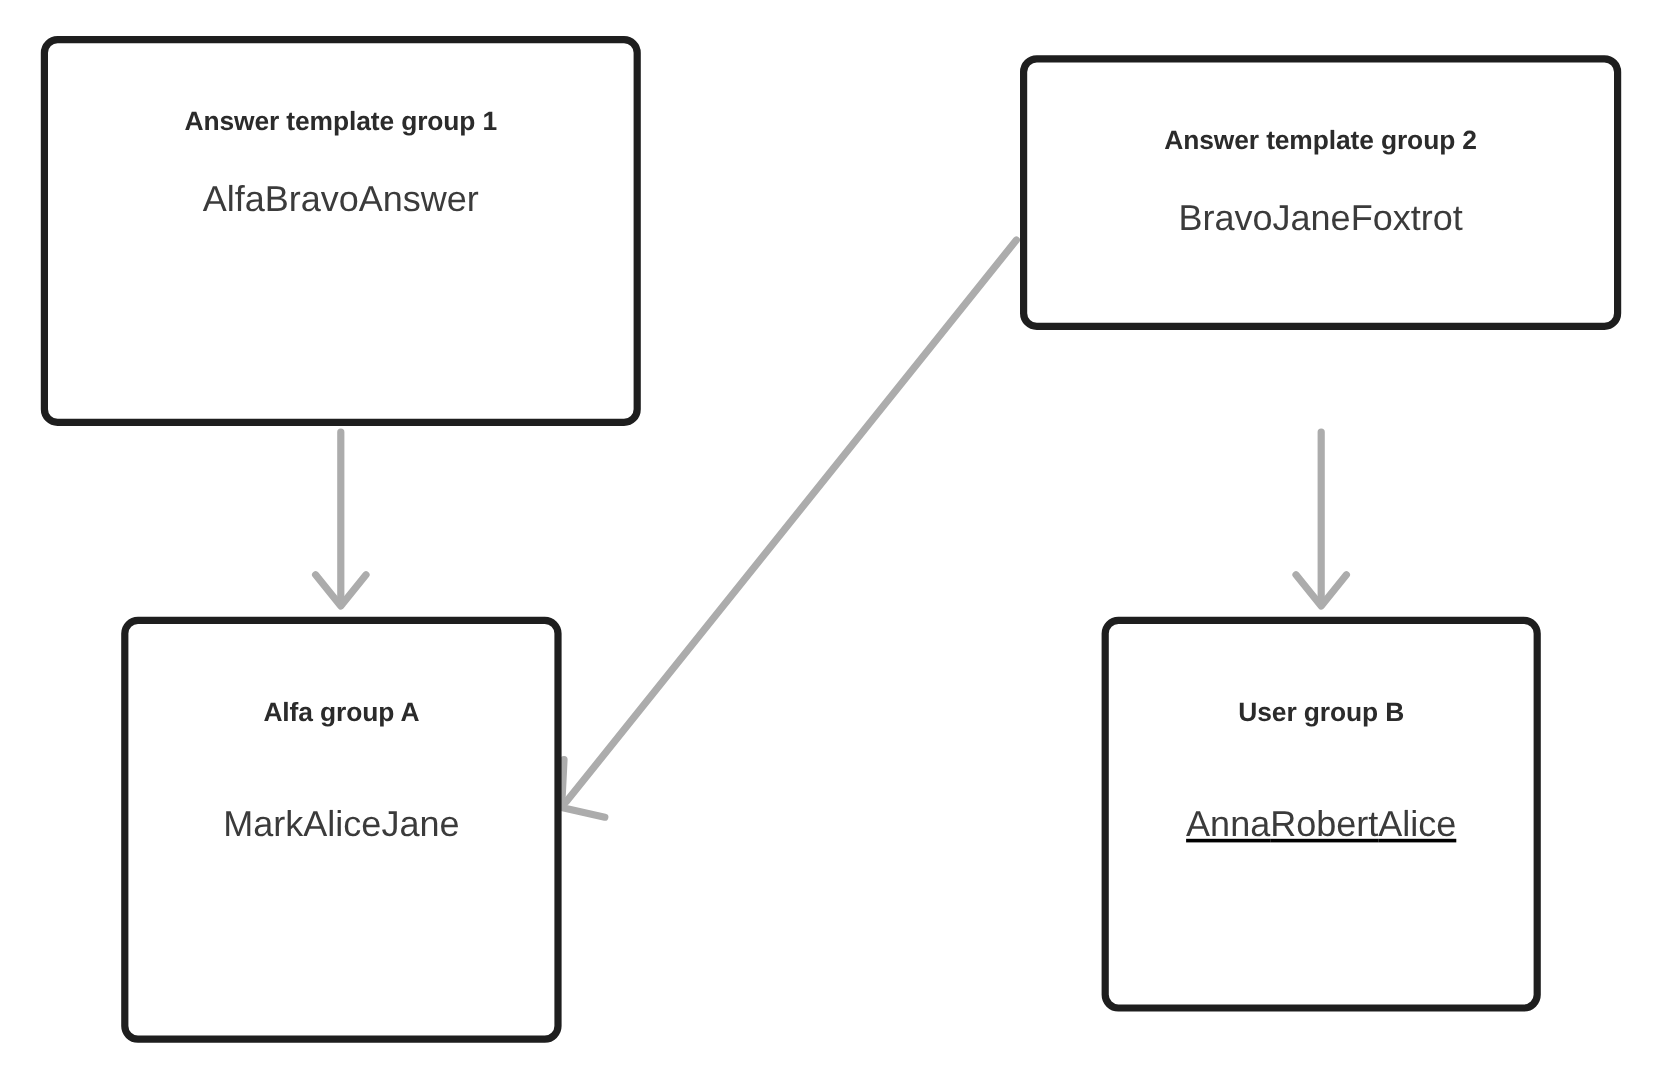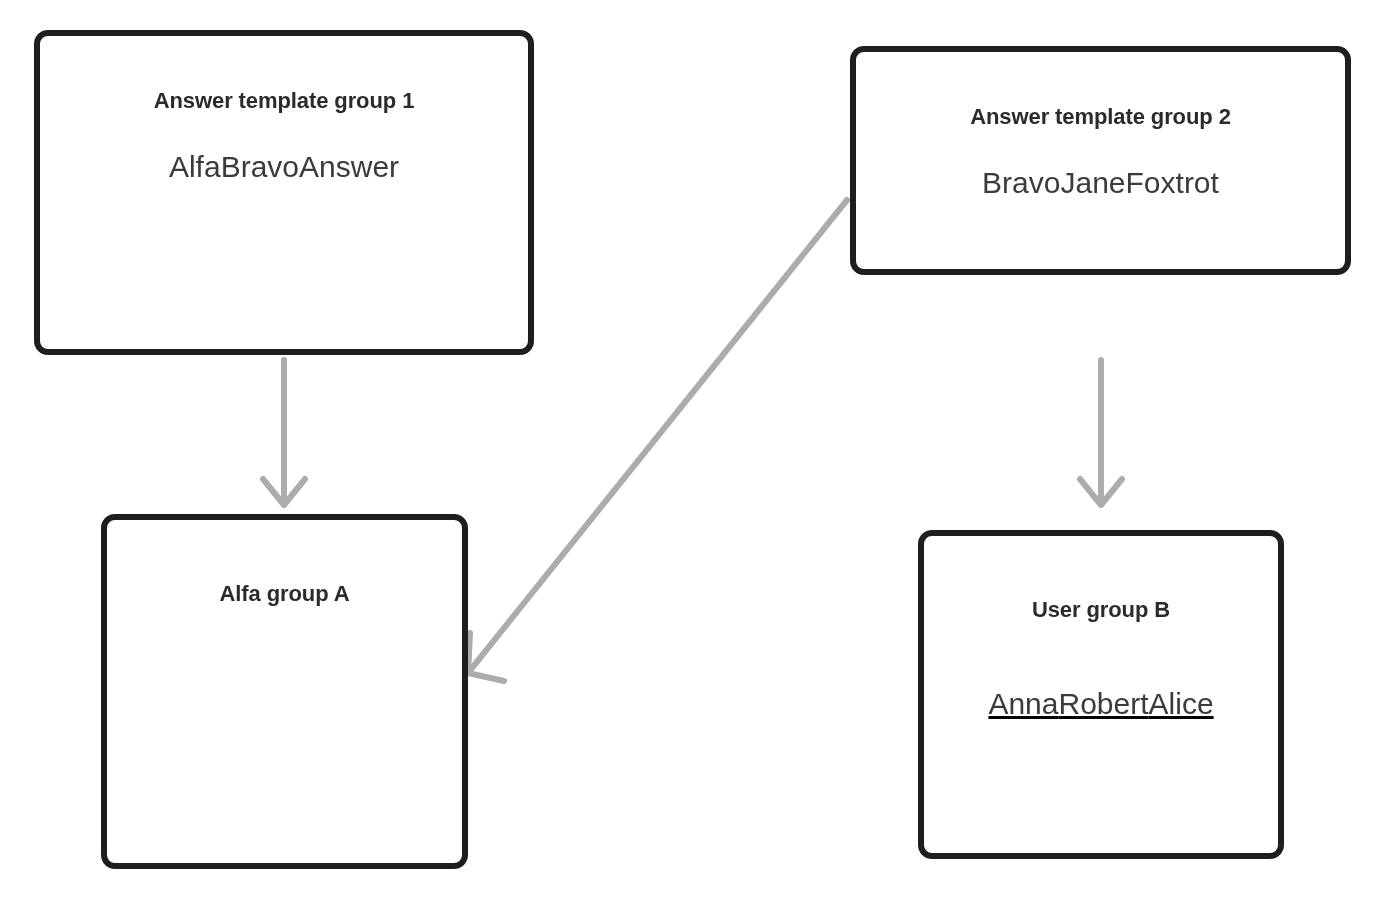--- a/index.html
+++ b/index.html
@@ -74,21 +74,21 @@
   #node-answer-template-group-2 .node-title { margin-top: 52px; }
   #node-answer-template-group-2 .node-list  { margin-top: 29px; }
 
   #node-user-group-a {
     left: 101px; top: 514px; width: 367px;  height: 355px;
   }
   #node-user-group-a .node-title { margin-top: 61px; }
   #node-user-group-a .node-list  { margin-top: 57px; }
 
   #node-user-group-b {
-    left: 918px; top: 514px; width: 366px;  height: 329px; margin-top: 16px;
+    left: 918px; top: 514px; width: 366px;  height: 329px;
   }
   #node-user-group-b .node-title { margin-top: 61px; }
   #node-user-group-b .node-list  { margin-top: 57px; text-decoration: underline; }
 </style>
 </head>
 <body>
 
 <div id="canvas">
 
   <svg id="edges" viewBox="0 0 1378 904" width="1378" height="904" xmlns="http://www.w3.org/2000/svg">
@@ -122,20 +122,25 @@
     <div class="node-title">Answer template group 2</div>
     <div class="node-list">
       <div class="node-list-item">Bravo</div>
       <div class="node-list-item">Jane</div>
       <div class="node-list-item">Foxtrot</div>
     </div>
   </div>
 
   <div class="node" id="node-user-group-a">
     <div class="node-title">Alfa group A</div>
+    <div class="node-list">
+      <div class="node-list-item">Mark</div>
+      <div class="node-list-item">Alice</div>
+      <div class="node-list-item">Jane</div>
+    </div>
   </div>
 
   <div class="node" id="node-user-group-b">
     <div class="node-title">User group B</div>
     <div class="node-list">
       <div class="node-list-item">Anna</div>
       <div class="node-list-item">Robert</div>
       <div class="node-list-item">Alice</div>
     </div>
   </div>

